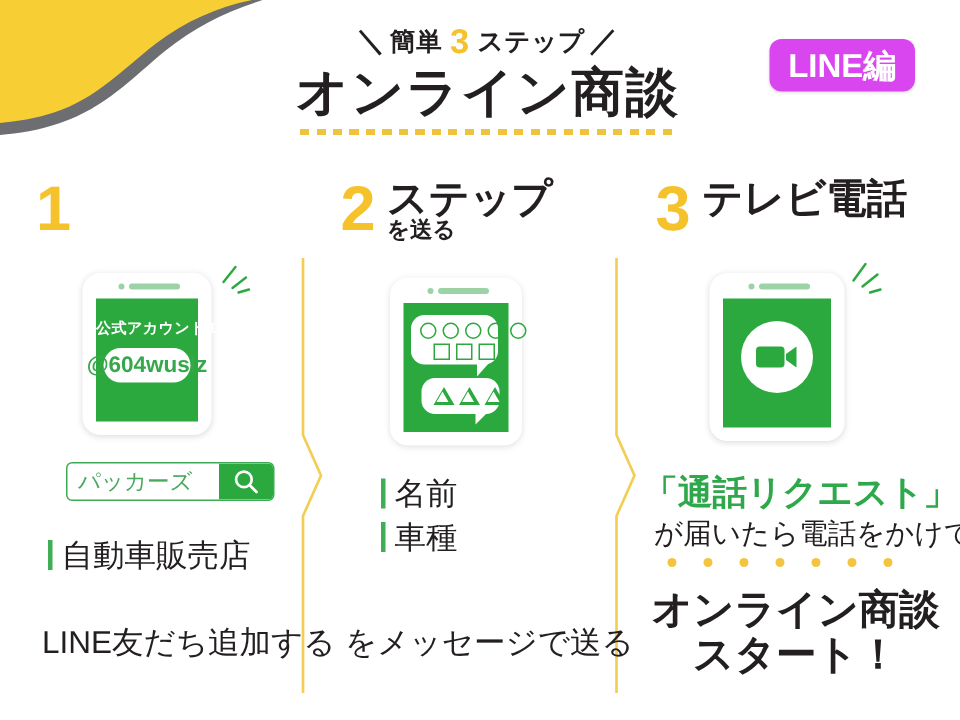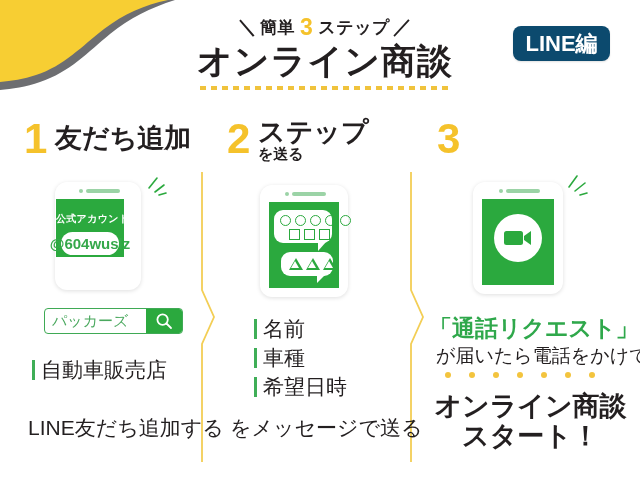--- a/index.html
+++ b/index.html
@@ -28,21 +28,21 @@
     position:absolute;left:180px;top:38px;width:290px;height:46px;
     display:flex;align-items:center;justify-content:center;
     font-size:35px;font-weight:bold;letter-spacing:1px;color:#231f20;white-space:nowrap;
   }
   .title-dash{
     position:absolute;left:200px;top:86px;width:250px;height:4px;
     background-image:repeating-linear-gradient(to right,#f0c33c 0 6px,transparent 6px 11px);
   }
   .badge{
     position:absolute;left:513px;top:26px;width:97px;height:35px;border-radius:8px;
-    background:#0c4a6e;display:flex;align-items:center;justify-content:center;
+    background:#d946ef;display:flex;align-items:center;justify-content:center;
     color:#ffffff;font-size:22px;font-weight:bold;letter-spacing:0px;
     box-shadow:0 1px 2px rgba(0,0,0,.12);
   }
 
   
   .col{position:absolute;top:110px;height:370px;}
   .col1{left:0;width:208px;}
   .col2{left:212px;width:205px;}
   .col3{left:421px;width:219px;}
 
@@ -134,31 +134,28 @@
   </div>
   <div class="divider" style="left:405px;top:172px;">
     <svg width="24" height="290" viewBox="0 0 24 290">
       <path d="M6,0 L6,118 L18,145 L6,172 L6,290" fill="none" stroke="#f3ce55" stroke-width="1.8"></path>
     </svg>
   </div>
 
   <div class="col col1">
     <div class="steptitle">
       <span class="stepnum" style="left:24px;">1</span>
-      <span class="stephead" style="left:55px;top:4px;">
-        <span class="l1">友だち追加</span>
-      </span>
     </div>
 
     <div class="phone" style="left:55px;top:72px;width:86px;height:108px;">
       <div class="notch" style="left:24px;top:7px;">
         <span class="dot"></span>
         <span class="bar"></span>
       </div>
-      <div class="screen" style="left:1px;top:17px;width:68px;height:58px;text-decoration:underline;">
+      <div class="screen" style="left:9px;top:17px;width:68px;height:82px;text-decoration:underline;">
         <div class="acct-label" style="top:13px;">公式アカウントID</div>
         <div class="acct-pill" style="left:5px;top:33px;width:58px;height:23px;">@604wuslz</div>
       </div>
     </div>
     <div class="spark" style="left:146px;top:66px;">
       <svg width="22" height="22" viewBox="0 0 22 22">
         <path d="M3,12 L11,2" stroke="#2ba93e" stroke-width="1.6" fill="none" stroke-linecap="round"></path>
         <path d="M9,16 L18,9" stroke="#2ba93e" stroke-width="1.6" fill="none" stroke-linecap="round"></path>
         <path d="M13,19 L20,17" stroke="#2ba93e" stroke-width="1.6" fill="none" stroke-linecap="round"></path>
       </svg>
@@ -226,32 +223,29 @@
 
     <div class="blist" style="left:42px;top:205px;font-family:Liberation Serif, serif;">
       <div class="bitem">
         <span class="bar"></span>
         <span class="tx">名前</span>
       </div>
       <div class="bitem">
         <span class="bar"></span>
         <span class="tx">車種</span>
       </div>
-      <div class="bitem">
-        <span class="bar"></span>
-        <span class="tx">希望日時</span>
-      </div>
     </div>
     <div class="plain" style="left:18px;top:304px;">をメッセージで送る</div>
   </div>
 
   <div class="col col3">
     <div class="steptitle">
       <span class="stepnum" style="left:16px;">3</span>
       <span class="stephead" style="left:47px;top:-2px;">
+        <span class="l1">テレビ電話</span>
       </span>
     </div>
 
     <div class="phone" style="left:52px;top:72px;width:90px;height:112px;">
       <div class="notch" style="left:26px;top:7px;">
         <span class="dot"></span>
         <span class="bar"></span>
       </div>
       <div class="screen" style="left:9px;top:17px;width:72px;height:86px;">
         <div class="vcirc" style="left:12px;top:15px;width:48px;height:48px;">

